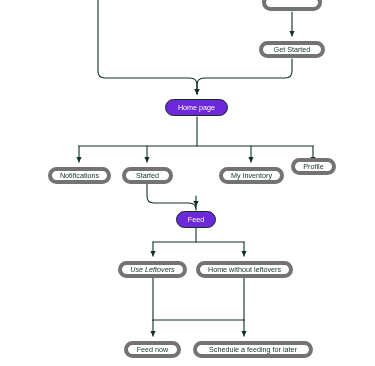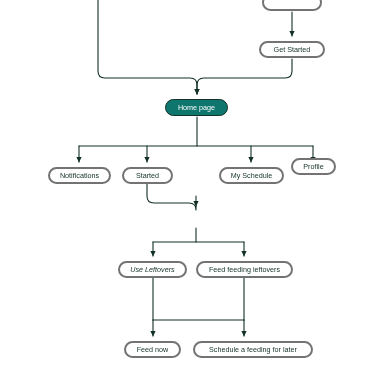--- a/index.html
+++ b/index.html
@@ -30,28 +30,28 @@
     box-sizing: border-box;
     display: flex;
     align-items: center;
     justify-content: center;
     text-align: center;
     white-space: nowrap;
     line-height: 1;
   }
   .node-light {
     background: #ffffff;
-    border: 2px solid #737373;
+    border: 4px solid #737373;
     border-radius: 11px;
     color: #123028;
     font-size: 7.2px;
     height: 17px;
   }
   .node-dark {
-    background: #0f766e;
+    background: #6d28d9;
     border: 1px solid #123028;
     border-radius: 11px;
     color: #ffffff;
     font-size: 7.2px;
     height: 17px;
   }
 </style>
 </head>
 <body>
 
@@ -108,34 +108,37 @@
 
   <div class="node node-light" style="left:48px; top:167px; width:63px;">
     <span>Notifications</span>
   </div>
 
   <div class="node node-light" style="left:122px; top:167px; width:51px;">
     <span>Started</span>
   </div>
 
   <div class="node node-light" style="left:219px; top:167px; width:65px;">
-    <span>My Schedule</span>
+    <span>My Inventory</span>
   </div>
 
   <div class="node node-light" style="left:291px; top:158px; width:45px;">
     <span>Profile</span>
   </div>
 
+  <div class="node node-dark" style="left:176px; top:211px; width:40px;">
+    <span>Feed</span>
+  </div>
 
   <div class="node node-light" style="left:118px; top:261px; width:69px;font-style:italic;">
     <span>Use Leftovers</span>
   </div>
 
   <div class="node node-light" style="left:196px; top:261px; width:97px;">
-    <span>Feed feeding leftovers</span>
+    <span>Home without leftovers</span>
   </div>
 
   <div class="node node-light" style="left:124px; top:341px; width:57px;">
     <span>Feed now</span>
   </div>
 
   <div class="node node-light" style="left:193px; top:341px; width:120px;">
     <span>Schedule a feeding for later</span>
   </div>
 

